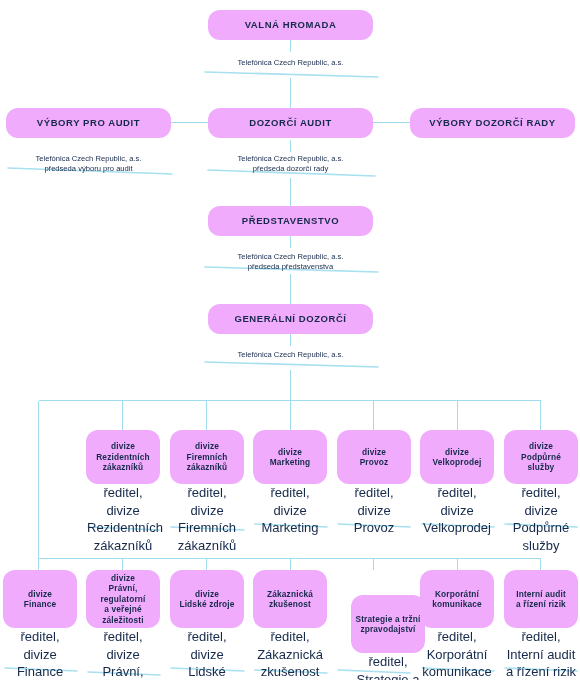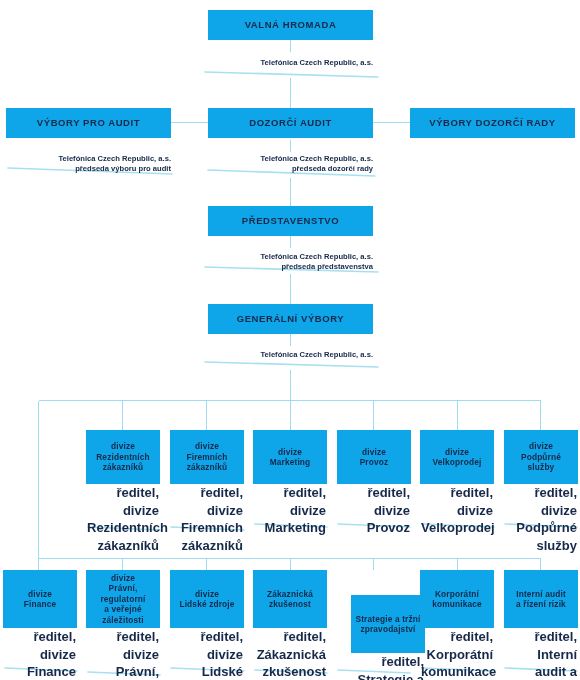--- a/index.html
+++ b/index.html
@@ -27,37 +27,38 @@
     height: 680px;
     pointer-events: none;
   }
   .node {
     position: absolute;
     box-sizing: border-box;
   }
   .node-box {
     box-sizing: border-box;
     width: 100%;
-    background: #0ea5e9;
+    background: #f0abfc;
     color: #16294a;
     font-weight: bold;
     display: flex;
     align-items: center;
     justify-content: center;
     text-align: center;
     line-height: 1.25;
     letter-spacing: 0.02em;
+    border-radius: 12px;
   }
   .node-caption {
     box-sizing: border-box;
     width: 100%;
     color: #16294a;
-    text-align: right;
+    text-align: center;
     line-height: 1.35;
-    font-weight: bold;
+    font-weight: normal;
   }
 
   
   .tier-top .node-box {
     height: 30px;
     font-size: 9.5px;
     letter-spacing: 0.06em;
   }
   .tier-top .node-caption {
     font-size: 7.6px;
@@ -176,21 +177,21 @@
     <div class="node-box">VÝBORY DOZORČÍ RADY</div>
 
   </div>
 
   <div class="node tier-two" style="left:208px; top:206px; width:165px;">
     <div class="node-box">PŘEDSTAVENSTVO</div>
     <div class="node-caption">Telefónica Czech Republic, a.s.<br>předseda představenstva</div>
   </div>
 
   <div class="node tier-two" style="left:208px; top:304px; width:165px;">
-    <div class="node-box">GENERÁLNÍ VÝBORY</div>
+    <div class="node-box">GENERÁLNÍ DOZORČÍ</div>
     <div class="node-caption">Telefónica Czech Republic, a.s.</div>
   </div>
 
   <div class="node tier-div" style="left:86px; top:430px; width:74px;">
     <div class="node-box">divize<br>Rezidentních<br>zákazníků</div>
     <div class="node-caption">ředitel,<br>divize Rezidentních<br>zákazníků</div>
   </div>
   <div class="node tier-div" style="left:170px; top:430px; width:74px;">
     <div class="node-box">divize<br>Firemních<br>zákazníků</div>
     <div class="node-caption">ředitel,<br>divize Firemních<br>zákazníků</div>

